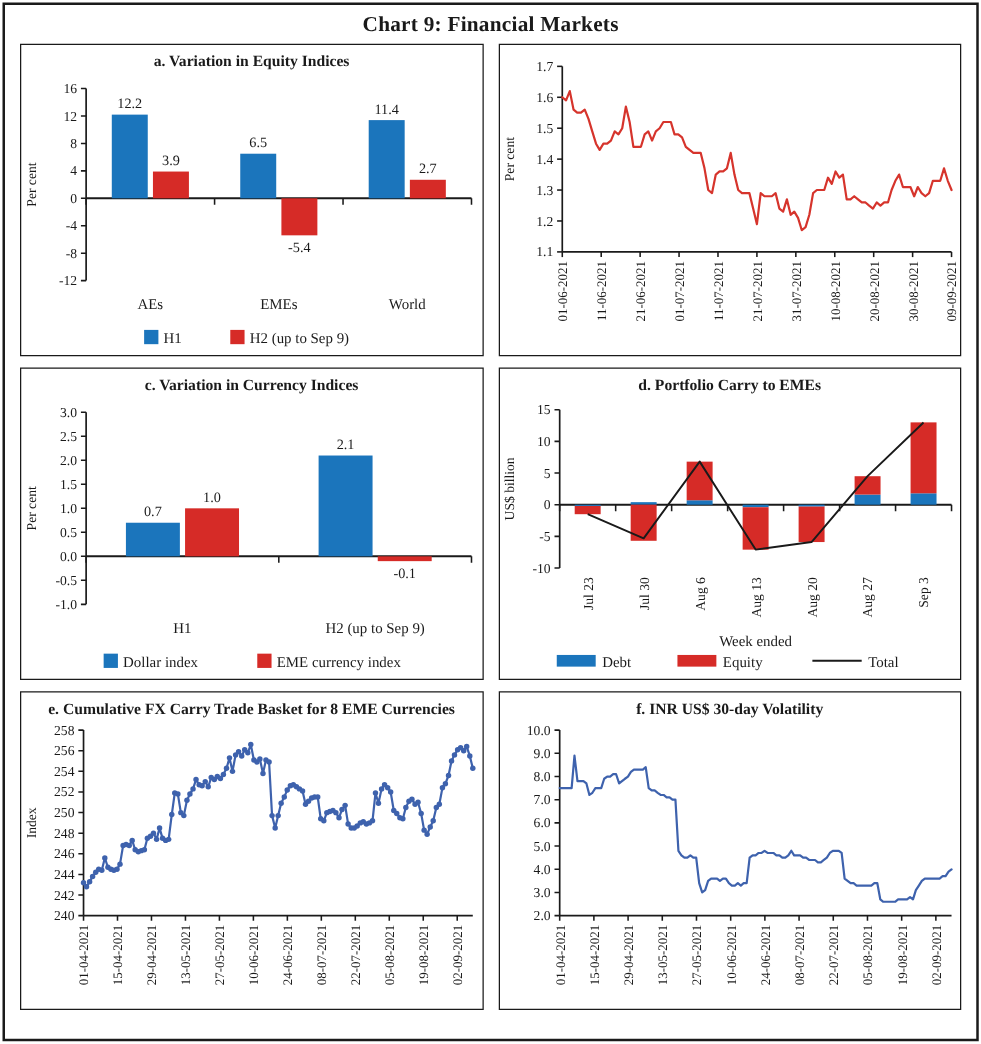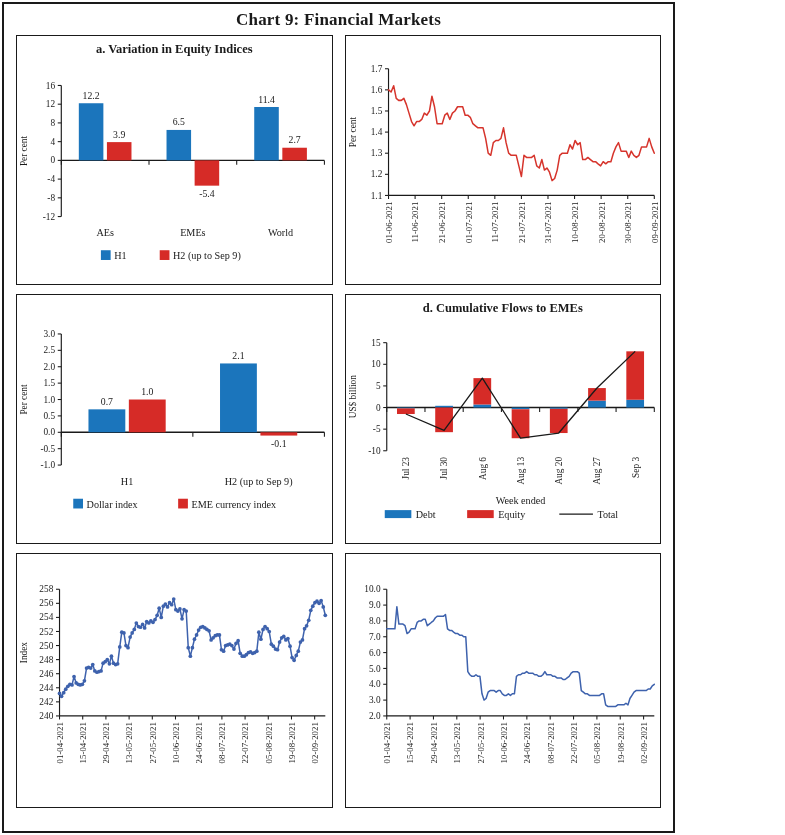--- a/index.html
+++ b/index.html
@@ -1,17 +1,17 @@
 <!DOCTYPE html>
 <html><head>
 <meta charset="utf-8">
 <style>
   html,body{margin:0;padding:0;background:#fff;}
   body{font-family:"Liberation Serif","DejaVu Serif",serif;color:#1a1a1a;}
-  .frame{box-sizing:border-box;width:673px;height:831px;margin:2px;border:2px solid #1a1a1a;padding:2px 12px 6px 12px;background:#fff;}
+  .frame{box-sizing:border-box;width:781px;height:831px;margin:2px;border:2px solid #1a1a1a;padding:2px 12px 6px 12px;background:#fff;}
   .main-title{font-size:17px;font-weight:bold;text-align:center;margin:4px 0 5px 0;letter-spacing:.2px;}
   .grid{display:grid;grid-template-columns:1fr 1fr;grid-template-rows:250px 250px 255px;column-gap:12px;row-gap:9px;}
   .panel{box-sizing:border-box;border:1.5px solid #1a1a1a;background:#fff;overflow:hidden;display:flex;flex-direction:column;}
   .ptitle{font-size:12.5px;font-weight:bold;text-align:center;margin:6px 4px 0 4px;}
   .chart{flex:1;min-height:0;}
   .chart svg{display:block;width:100%;height:100%;}
   .chart svg text{font-family:"Liberation Serif","DejaVu Serif",serif;fill:#1a1a1a;}
   .sources{font-size:11.5px;margin:8px 2px 0 2px;}
   .sources b{font-weight:bold;}
 </style>
@@ -110,20 +110,21 @@
             <text x="291.8" y="158" font-size="10" text-anchor="end" transform="rotate(-90 291.8 158)">20-08-2021</text>
             <line x1="318" y1="151" x2="318" y2="155" stroke="#1a1a1a" stroke-width="1.2"></line>
             <text x="321.8" y="158" font-size="10" text-anchor="end" transform="rotate(-90 321.8 158)">30-08-2021</text>
             <line x1="348" y1="151" x2="348" y2="155" stroke="#1a1a1a" stroke-width="1.2"></line>
             <text x="351.8" y="158" font-size="10" text-anchor="end" transform="rotate(-90 351.8 158)">09-09-2021</text>
             <polyline points="48.0,31.8 50.9,34.2 53.8,27.1 56.7,41.4 59.5,43.7 62.4,43.7 65.3,41.4 68.2,48.5 71.1,58.1 74.0,67.6 76.8,72.4 79.7,67.6 82.6,67.6 85.5,65.2 88.4,58.1 91.3,60.4 94.2,55.7 97.0,39.0 99.9,50.9 102.8,70.0 105.7,70.0 108.6,70.0 111.5,60.4 114.3,58.1 117.2,65.2 120.1,58.1 123.0,55.7 125.9,50.9 128.8,50.9 131.7,50.9 134.5,60.4 137.4,60.4 140.3,62.8 143.2,70.0 146.1,72.4 149.0,74.7 151.8,74.7 154.7,74.7 157.6,86.6 160.5,103.3 163.4,105.7 166.3,91.4 169.2,89.0 172.0,89.0 174.9,86.6 177.8,74.7 180.7,91.4 183.6,103.3 186.5,105.7 189.3,105.7 192.2,105.7 195.1,117.6 198.0,129.6 200.9,105.7 203.8,108.1 206.7,108.1 209.5,108.1 212.4,105.7 215.3,117.6 218.2,120.0 221.1,110.5 224.0,122.4 226.8,120.0 229.7,124.8 232.6,134.3 235.5,131.9 238.4,122.4 241.3,105.7 244.2,103.3 247.0,103.3 249.9,103.3 252.8,93.8 255.7,98.6 258.6,89.0 261.5,93.8 264.3,91.4 267.2,110.5 270.1,110.5 273.0,108.1 275.9,110.5 278.8,112.9 281.7,112.9 284.5,115.3 287.4,117.6 290.3,112.9 293.2,115.3 296.1,112.9 299.0,112.9 301.8,103.3 304.7,96.2 307.6,91.4 310.5,101.0 313.4,101.0 316.3,101.0 319.2,108.1 322.0,101.0 324.9,105.7 327.8,108.1 330.7,105.7 333.6,96.2 336.5,96.2 339.3,96.2 342.2,86.6 345.1,96.2 348.0,103.3" fill="none" stroke="#D6342C" stroke-width="1.7" stroke-linejoin="round" stroke-linecap="round"></polyline>
           </svg>
         </div>
     </section>
     <section class="panel">
+      <h2 class="ptitle">c. Variation in Currency Indices</h2>
       <div class="chart">
           <svg viewBox="0 0 355 212" preserveAspectRatio="xMidYMid meet">
             <line x1="50" y1="10" x2="50" y2="158" stroke="#1a1a1a" stroke-width="1.3"></line>
             <line x1="46" y1="10" x2="50" y2="10" stroke="#1a1a1a" stroke-width="1.2"></line>
             <text x="43" y="13.5" font-size="10.5" text-anchor="end">3.0</text>
             <line x1="46" y1="28.5" x2="50" y2="28.5" stroke="#1a1a1a" stroke-width="1.2"></line>
             <text x="43" y="32" font-size="10.5" text-anchor="end">2.5</text>
             <line x1="46" y1="47" x2="50" y2="47" stroke="#1a1a1a" stroke-width="1.2"></line>
             <text x="43" y="50.5" font-size="10.5" text-anchor="end">2.0</text>
             <line x1="46" y1="65.5" x2="50" y2="65.5" stroke="#1a1a1a" stroke-width="1.2"></line>
@@ -154,21 +155,21 @@
             <text x="295.54" y="137.7" font-size="11" text-anchor="middle">-0.1</text>
             <text x="272.75" y="180" font-size="11.5" text-anchor="middle">H2 (up to Sep 9)</text>
             <rect x="63.5" y="196" width="11" height="11" fill="#1B75BC"></rect>
             <text x="78.5" y="206" font-size="11.5">Dollar index</text>
             <rect x="181.9" y="196" width="11" height="11" fill="#D62B27"></rect>
             <text x="196.9" y="206" font-size="11.5">EME currency index</text>
           </svg>
         </div>
     </section>
     <section class="panel">
-      <h2 class="ptitle">d. Cumulative Flows to EMEs</h2>
+      <h2 class="ptitle">d. Portfolio Carry to EMEs</h2>
       <div class="chart">
           <svg viewBox="0 0 355 212" preserveAspectRatio="xMidYMid meet">
             <line x1="46" y1="8" x2="46" y2="130" stroke="#1a1a1a" stroke-width="1.3"></line>
             <line x1="42" y1="8" x2="46" y2="8" stroke="#1a1a1a" stroke-width="1.2"></line>
             <text x="39" y="11.5" font-size="10.5" text-anchor="end">15</text>
             <line x1="42" y1="32.400000000000006" x2="46" y2="32.400000000000006" stroke="#1a1a1a" stroke-width="1.2"></line>
             <text x="39" y="35.900000000000006" font-size="10.5" text-anchor="end">10</text>
             <line x1="42" y1="56.800000000000004" x2="46" y2="56.800000000000004" stroke="#1a1a1a" stroke-width="1.2"></line>
             <text x="39" y="60.300000000000004" font-size="10.5" text-anchor="end">5</text>
             <line x1="42" y1="81.2" x2="46" y2="81.2" stroke="#1a1a1a" stroke-width="1.2"></line>
@@ -213,20 +214,21 @@
             <rect x="43.75" y="197" width="30" height="9" fill="#1B75BC"></rect>
             <text x="78.75" y="206" font-size="11.5">Debt</text>
             <rect x="136.75" y="197" width="30" height="9" fill="#D62B27"></rect>
             <text x="171.75" y="206" font-size="11.5">Equity</text>
             <line x1="240.75" y1="201.5" x2="278.75" y2="201.5" stroke="#1a1a1a" stroke-width="1.6"></line>
             <text x="283.75" y="206" font-size="11.5">Total</text>
           </svg>
         </div>
     </section>
     <section class="panel">
+      <h2 class="ptitle">e. Cumulative FX Carry Trade Basket for 8 EME Currencies</h2>
       <div class="chart">
           <svg viewBox="0 0 355 222" preserveAspectRatio="xMidYMid meet">
             <line x1="48" y1="8" x2="48" y2="151" stroke="#1a1a1a" stroke-width="1.3"></line>
             <line x1="44" y1="8" x2="48" y2="8" stroke="#1a1a1a" stroke-width="1.2"></line>
             <text x="41" y="11.5" font-size="10.5" text-anchor="end">258</text>
             <line x1="44" y1="23.888888888888886" x2="48" y2="23.888888888888886" stroke="#1a1a1a" stroke-width="1.2"></line>
             <text x="41" y="27.388888888888886" font-size="10.5" text-anchor="end">256</text>
             <line x1="44" y1="39.77777777777777" x2="48" y2="39.77777777777777" stroke="#1a1a1a" stroke-width="1.2"></line>
             <text x="41" y="43.27777777777777" font-size="10.5" text-anchor="end">254</text>
             <line x1="44" y1="55.666666666666664" x2="48" y2="55.666666666666664" stroke="#1a1a1a" stroke-width="1.2"></line>
@@ -396,20 +398,21 @@
             <circle cx="336.3" cy="23.1" r="2.1" fill="#3E62AD"></circle>
             <circle cx="338.6" cy="21.5" r="2.1" fill="#3E62AD"></circle>
             <circle cx="341.0" cy="23.9" r="2.1" fill="#3E62AD"></circle>
             <circle cx="343.3" cy="20.7" r="2.1" fill="#3E62AD"></circle>
             <circle cx="345.7" cy="27.9" r="2.1" fill="#3E62AD"></circle>
             <circle cx="348.0" cy="37.4" r="2.1" fill="#3E62AD"></circle>
           </svg>
         </div>
     </section>
     <section class="panel">
+      <h2 class="ptitle">f. INR US$ 30-day Volatility</h2>
       <div class="chart">
           <svg viewBox="0 0 355 222" preserveAspectRatio="xMidYMid meet">
             <line x1="46" y1="8" x2="46" y2="151" stroke="#1a1a1a" stroke-width="1.3"></line>
             <line x1="42" y1="8" x2="46" y2="8" stroke="#1a1a1a" stroke-width="1.2"></line>
             <text x="39" y="11.5" font-size="10.5" text-anchor="end">10.0</text>
             <line x1="42" y1="25.875" x2="46" y2="25.875" stroke="#1a1a1a" stroke-width="1.2"></line>
             <text x="39" y="29.375" font-size="10.5" text-anchor="end">9.0</text>
             <line x1="42" y1="43.75" x2="46" y2="43.75" stroke="#1a1a1a" stroke-width="1.2"></line>
             <text x="39" y="47.25" font-size="10.5" text-anchor="end">8.0</text>
             <line x1="42" y1="61.625" x2="46" y2="61.625" stroke="#1a1a1a" stroke-width="1.2"></line>

